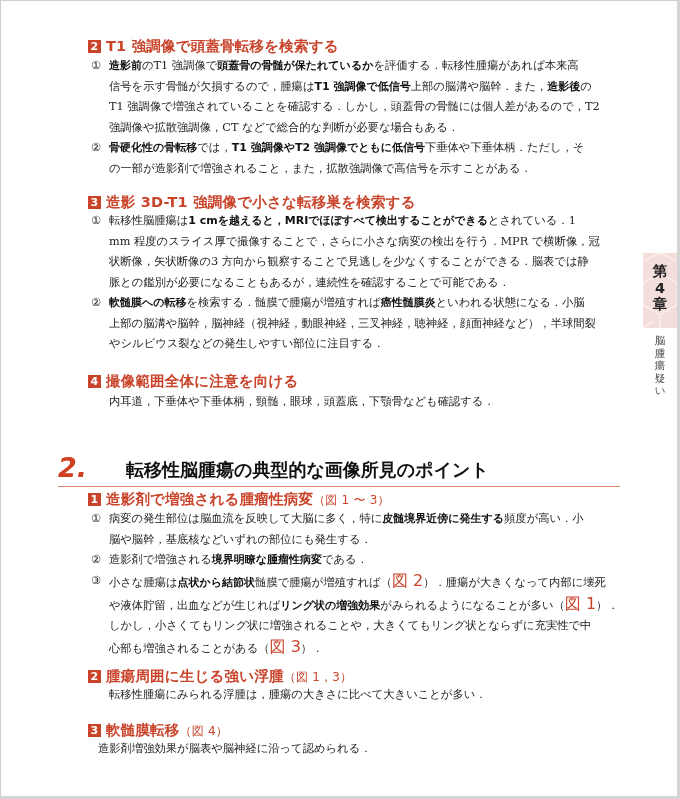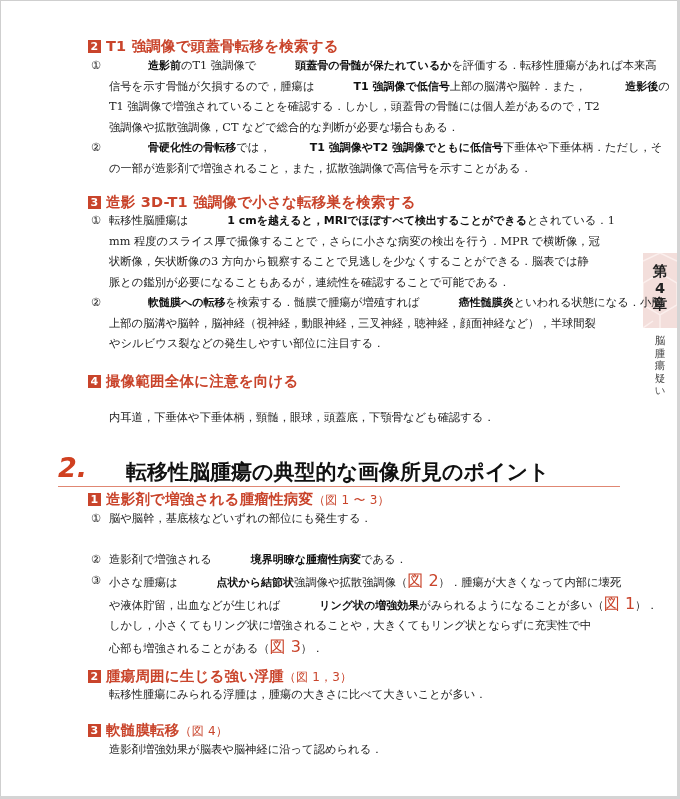--- a/index.html
+++ b/index.html
@@ -10,33 +10,33 @@
   .frame-shadow-r { position:absolute; right:0; top:0; width:3px; height:799px; background:#d4d4d4; }
   .frame-shadow-b { position:absolute; left:0; bottom:0; width:680px; height:3px; background:#d4d4d4; }
 
   .sub-h { position:absolute; left:88px; font-family:"DejaVu Sans","Liberation Sans",sans-serif;
            font-size:14.5px; font-weight:bold; color:#c9442b; white-space:nowrap; letter-spacing:0.2px; }
   .sub-h .num { display:inline-block; width:13px; height:13px; line-height:13px; text-align:center;
                 background:#c9442b; color:#fff; font-size:11px; margin-right:5px; vertical-align:1px; }
   .sub-h .ref { font-weight:normal; font-size:12px; }
 
   .para { position:absolute; font-size:11.3px; line-height:20.5px; color:#222; }
-  .para b { font-family:"DejaVu Sans","Liberation Sans",sans-serif; font-weight:bold; color:#111; font-size:11px;margin-left:39px; }
+  .para b { font-family:"DejaVu Sans","Liberation Sans",sans-serif; font-weight:bold; color:#111; font-size:11px; }
   .para .fig { color:#c9442b; font-family:"DejaVu Sans","Liberation Sans",sans-serif; font-size:16px; }
   .line { white-space:nowrap; display:block; }
   .item { position:absolute; left:91px; width:530px; }
   .item .marker { position:absolute; left:0; top:0; }
   .item .text { margin-left:18px; }
 
   .main-h { position:absolute; left:58px; top:456px; width:562px; height:30px;
             border-bottom:1.5px solid #e08773; }
   .main-h .bignum { position:absolute; left:0; top:-4px; font-family:"DejaVu Sans","Liberation Sans",sans-serif;
                     font-style:italic; font-weight:bold; font-size:27px; color:#d04020; }
   .main-h .title { position:absolute; left:40px; top:2px; font-family:"DejaVu Sans","Liberation Sans",sans-serif;
-                   font-weight:bold; font-size:21px; color:#111; white-space:nowrap;padding-left:28px; }
+                   font-weight:bold; font-size:18px; color:#111; white-space:nowrap;padding-left:28px; }
 
   .chapter-tab { position:absolute; left:643px; top:253px; width:34px; height:75px;
                  background:#f3dedb; overflow:hidden; }
   .chapter-tab svg { position:absolute; left:0; top:0; }
   .chapter-tab .lbl { position:absolute; left:0; top:10px; width:34px; text-align:center;
                       font-family:"DejaVu Sans","Liberation Sans",sans-serif; font-weight:bold;
                       font-size:14.5px; line-height:16.5px; color:#222; }
   .chapter-sub { position:absolute; left:652px; top:334px; width:16px;
                  font-family:"DejaVu Sans","Liberation Sans",sans-serif; font-size:10.5px; line-height:12.5px;
                  color:#444; text-align:center; }
@@ -106,53 +106,54 @@
     <div class="text">
       <span class="line"><b>軟髄膜への転移</b><span>を検索する．髄膜で腫瘍が増殖すれば</span><b>癌性髄膜炎</b><span>といわれる状態になる．小脳</span></span>
       <span class="line"><span>上部の脳溝や脳幹，脳神経（視神経，動眼神経，三叉神経，聴神経，顔面神経など），半球間裂</span></span>
       <span class="line"><span>やシルビウス裂などの発生しやすい部位に注目する．</span></span>
     </div>
   </div>
 
 <div class="sub-h" style="top:372px">
   <span class="num">4</span><span>撮像範囲全体に注意を向ける</span>
 </div>
-<div class="para" style="top:408px; left:109px;">内耳道，下垂体や下垂体柄，頸髄，眼球，頭蓋底，下顎骨なども確認する．</div>
+<div class="para" style="top:392px; left:109px;">内耳道，下垂体や下垂体柄，頸髄，眼球，頭蓋底，下顎骨なども確認する．</div>
 
 <div class="main-h">
   <span class="bignum">2.</span>
   <span class="title">転移性脳腫瘍の典型的な画像所見のポイント</span>
 </div>
 
 <div class="sub-h" style="top:490px">
   <span class="num">1</span><span>造影剤で増強される腫瘤性病変</span><span class="ref">（図 1 〜 3）</span>
 </div>
 <div class="para item" style="top:509px">
     <span class="marker">①</span>
     <div class="text">
+      <span class="line"><span>病変の発生部位は脳血流を反映して大脳に多く，特に</span><b>皮髄境界近傍に発生する</b><span>頻度が高い．小</span></span>
       <span class="line"><span>脳や脳幹，基底核などいずれの部位にも発生する．</span></span>
     </div>
   </div>
 <div class="para item" style="top:550px">
     <span class="marker">②</span>
     <div class="text">
       <span class="line"><span>造影剤で増強される</span><b>境界明瞭な腫瘤性病変</b><span>である．</span></span>
     </div>
   </div>
 <div class="para item" style="top:571px">
     <span class="marker">③</span>
     <div class="text">
-      <span class="line"><span>小さな腫瘍は</span><b>点状から結節状</b><span>強調像や拡散強調像（</span><span class="fig">図 2</span><span>）．腫瘍が大きくなって内部に壊死</span></span>
+      <span class="line"><span>小さな腫瘍は</span><b>点状から結節状</b><span>髄膜で腫瘍が増殖すれば（</span><span class="fig">図 2</span><span>）．腫瘍が大きくなって内部に壊死</span></span>
       <span class="line"><span>や液体貯留，出血などが生じれば</span><b>リング状の増強効果</b><span>がみられるようになることが多い（</span><span class="fig">図 1</span><span>）．</span></span>
       <span class="line"><span>しかし，小さくてもリング状に増強されることや，大きくてもリング状とならずに充実性で中</span></span>
       <span class="line"><span>心部も増強されることがある（</span><span class="fig">図 3</span><span>）．</span></span>
     </div>
   </div>
 
 <div class="sub-h" style="top:667px">
   <span class="num">2</span><span>腫瘍周囲に生じる強い浮腫</span><span class="ref">（図 1，3）</span>
 </div>
 <div class="para" style="top:685px; left:109px;">転移性腫瘍にみられる浮腫は，腫瘍の大きさに比べて大きいことが多い．</div>
 
 <div class="sub-h" style="top:721px">
   <span class="num">3</span><span>軟髄膜転移</span><span class="ref">（図 4）</span>
 </div>
-<div class="para" style="top:739px; left:109px;font-family:Liberation Serif, serif;">造影剤増強効果が脳表や脳神経に沿って認められる．</div>
+<div class="para" style="top:739px; left:98px;">造影剤増強効果が脳表や脳神経に沿って認められる．</div>
 
 </body></html>

